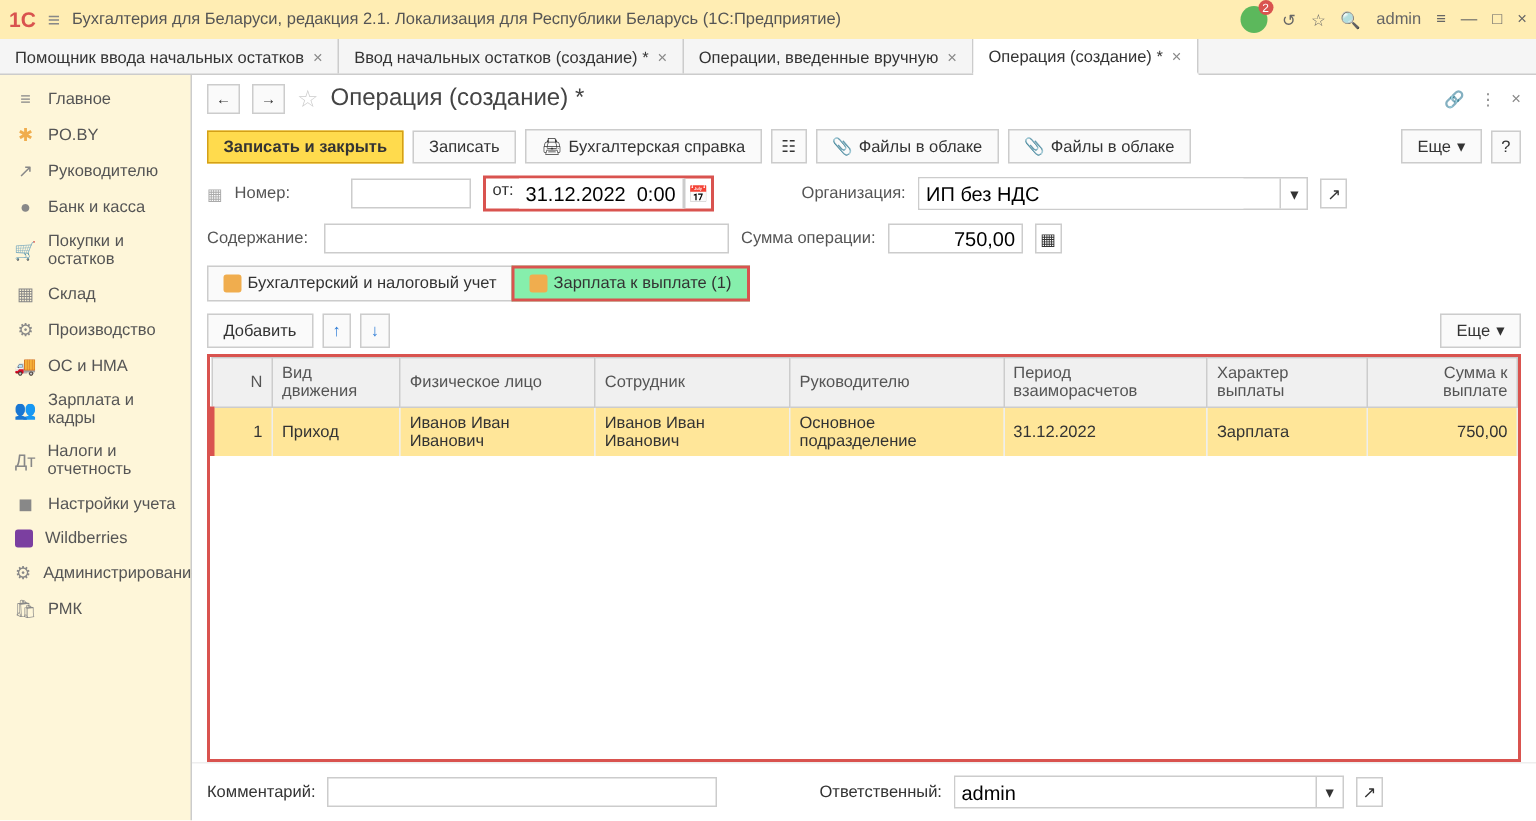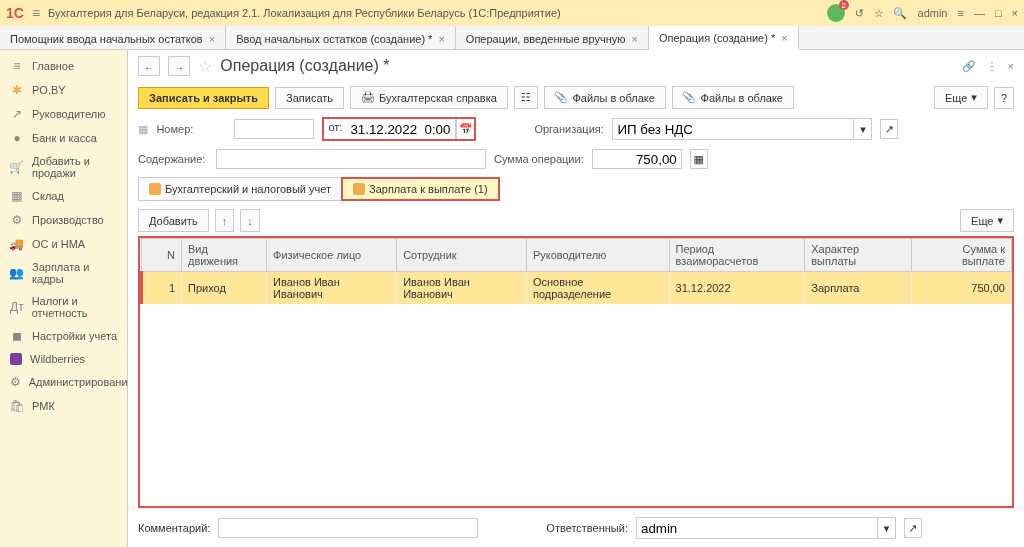--- a/index.html
+++ b/index.html
@@ -42,21 +42,21 @@
 .form-label { color: #555; min-width: 70px; }
 .input { border: 1px solid #ccc; padding: 2px 4px; height: 20px; }
 .input-group { display: flex; border: 2px solid #d9534f; }
 .input-group .input { border: none; border-right: 1px solid #ccc; }
 .select-group { display: flex; border: 1px solid #ccc; flex: 1; max-width: 260px; gap: 24px; }
 .select-group .input { border: none; flex: 1; }
 .select-btn { width: 18px; border-left: 1px solid #ccc; display: flex; align-items: center; justify-content: center; cursor: pointer; }
 
 .subtabs { display: flex; padding: 4px 10px; gap: 0; }
 .subtab { border: 1px solid #ccc; padding: 4px 10px; display: flex; align-items: center; gap: 4px; cursor: pointer; background: #fafafa; margin-right: -1px; }
-.subtab.active { border: 2px solid #d9534f; background: #fef9c3; }
+.subtab.active { border: 2px solid #d9534f; background: #86efac; }
 .subtab-icon { width: 12px; height: 12px; background: #f0ad4e; border-radius: 2px; }
 
 .table-toolbar { display: flex; padding: 4px 10px; gap: 6px; }
 .table-wrap { margin: 0 10px; border: 2px solid #d9534f; flex: 1; overflow: auto; }
 table { width: 100%; border-collapse: collapse; }
 th { background: #f0f0f0; border: 1px solid #ccc; padding: 4px 6px; text-align: left; font-weight: normal; color: #555; }
 td { border-right: 1px solid #eee; padding: 4px 6px; }
 .row-active { background: #ffe699; border-left: 3px solid #d9534f; }
 .num-col { text-align: right; width: 40px; }
 .sum-col { text-align: right; }
@@ -117,21 +117,21 @@
       <div class="nav-item">
         <span class="nav-icon ">↗</span>
         <span>Руководителю</span>
       </div>
       <div class="nav-item">
         <span class="nav-icon ">●</span>
         <span>Банк и касса</span>
       </div>
       <div class="nav-item">
         <span class="nav-icon ">🛒</span>
-        <span>Добавить и продажи</span>
+        <span>Покупки и остатков</span>
       </div>
       <div class="nav-item">
         <span class="nav-icon ">▦</span>
         <span>Склад</span>
       </div>
       <div class="nav-item">
         <span class="nav-icon ">⚙</span>
         <span>Производство</span>
       </div>
       <div class="nav-item">

